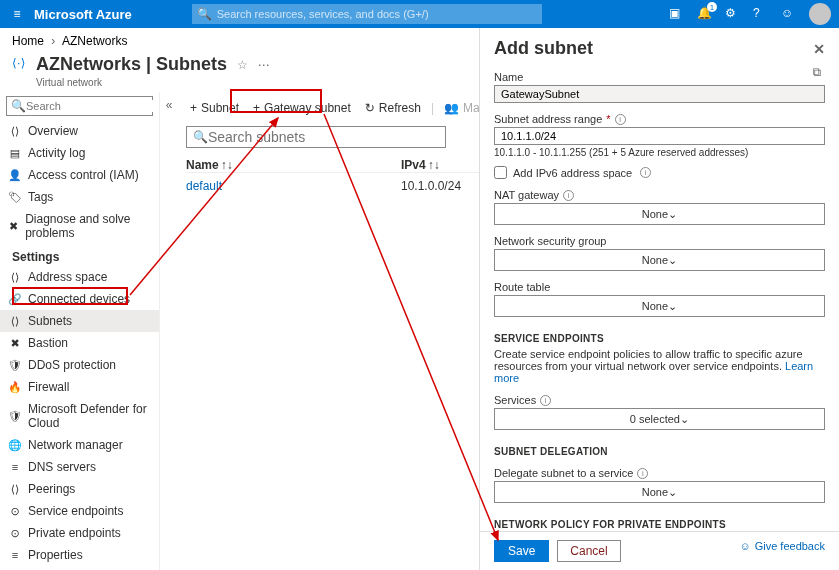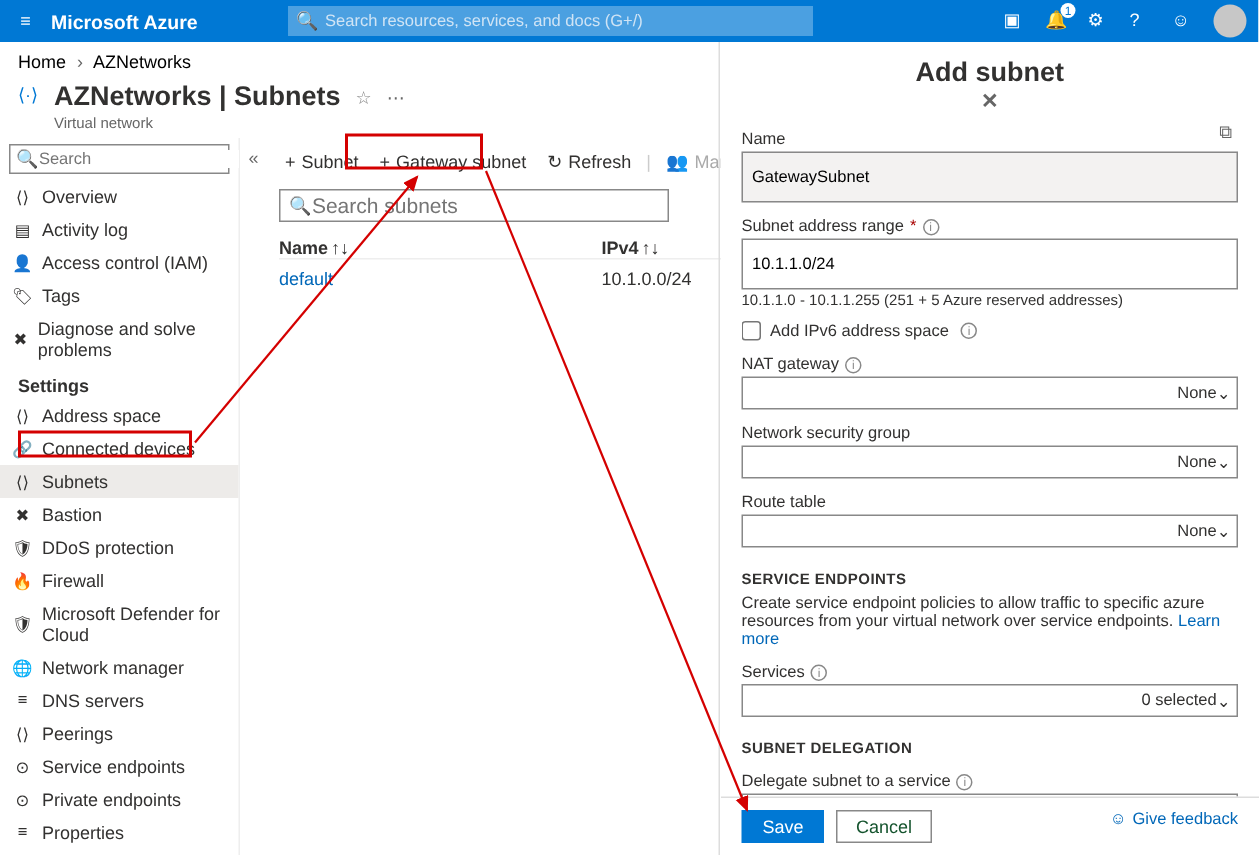--- a/index.html
+++ b/index.html
@@ -53,38 +53,38 @@
 .subnet-search { margin-top: 6px; border: 1px solid #888; height: 22px; width: 260px; display: flex; align-items: center; padding: 0 6px; }
 .subnet-search input { border: none; outline: none; flex: 1; font-size: 14px; }
 .table-head { display: flex; margin-top: 10px; font-size: 12px; font-weight: 600; }
 .th { flex: 1; display: flex; align-items: center; gap: 2px; cursor: pointer; }
 .table-row { display: flex; padding: 6px 0; border-top: 1px solid #eee; font-size: 12px; }
 .td { flex: 1; }
 .link { color: #0067b8; cursor: pointer; }
 
 
 .panel { position: absolute; top: 28px; right: 0; width: 360px; bottom: 0; background: #fff; border-left: 1px solid #ddd; padding: 10px 14px; overflow-y: auto; }
-.panel-title { font-size: 18px; font-weight: 600; margin-bottom: 12px; display: flex; justify-content: space-between; align-items: center; flex-direction: column; }
+.panel-title { font-size: 18px; font-weight: 600; margin-bottom: 12px; display: flex; justify-content: space-between; align-items: center; }
 .panel-close { font-size: 14px; color: #666; cursor: pointer; }
 .field-label { font-size: 11px; color: #323130; margin-top: 10px; margin-bottom: 2px; display: flex; align-items: center; gap: 4px; }
 .field-label .info { width: 11px; height: 11px; border: 1px solid #888; border-radius: 50%; font-size: 8px; display: inline-flex; align-items: center; justify-content: center; color: #888; }
 .req { color: #a80000; }
-.text-input { width: 100%; height: 34px; border: 1px solid #888; padding: 0 6px; font-size: 11px; }
+.text-input { width: 100%; height: 18px; border: 1px solid #888; padding: 0 6px; font-size: 11px; }
 .text-input.ro { background: #f3f2f1; }
 .copy-icon { position: absolute; right: 18px; margin-top: -20px; color: #666; cursor: pointer; }
 .hint { font-size: 10px; color: #323130; text-align: left; margin-top: 2px; }
 .checkbox-row { display: flex; align-items: center; gap: 6px; margin-top: 8px; font-size: 11px; }
 .checkbox-row input { width: 13px; height: 13px; }
-.select { width: 100%; height: 22px; border: 1px solid #888; font-size: 11px; padding: 0 4px; background: #fff; display: flex; align-items: center; justify-content: flex-end; cursor: pointer; }
+.select { width: 100%; height: 22px; border: 1px solid #888; font-size: 11px; padding: 0 4px; background: #fff; display: flex; align-items: center; justify-content: center; cursor: pointer; }
 .section-head { font-size: 10px; font-weight: 700; letter-spacing: 0.3px; margin-top: 16px; color: #323130; }
 .section-text { font-size: 11px; color: #323130; margin-top: 4px; }
 .section-text a { color: #0067b8; text-decoration: none; }
 .panel-footer { position: absolute; bottom: 0; left: 0; right: 0; border-top: 1px solid #ddd; padding: 8px 14px; display: flex; align-items: flex-start; gap: 8px; background: #fff; }
 .btn-primary { background: #0078d4; color: #fff; border: none; padding: 4px 14px; font-size: 12px; cursor: pointer; }
-.btn-secondary { background: #fff; color: #14532d; border: 1px solid #888; padding: 3px 12px; font-size: 12px; cursor: pointer; }
+.btn-secondary { background: #fff; color: #7f1d1d; border: 1px solid #888; padding: 3px 12px; font-size: 12px; cursor: pointer; }
 .feedback { margin-left: auto; color: #0067b8; font-size: 11px; cursor: pointer; display: flex; align-items: center; gap: 4px; }
 
 
 .anno-box { position: absolute; border: 2px solid #d40000; pointer-events: none; z-index: 50; }
 .anno-arrow { position: absolute; z-index: 49; pointer-events: none; }
 </style>
 </head>
 <body>
 
 <div class="topbar">

